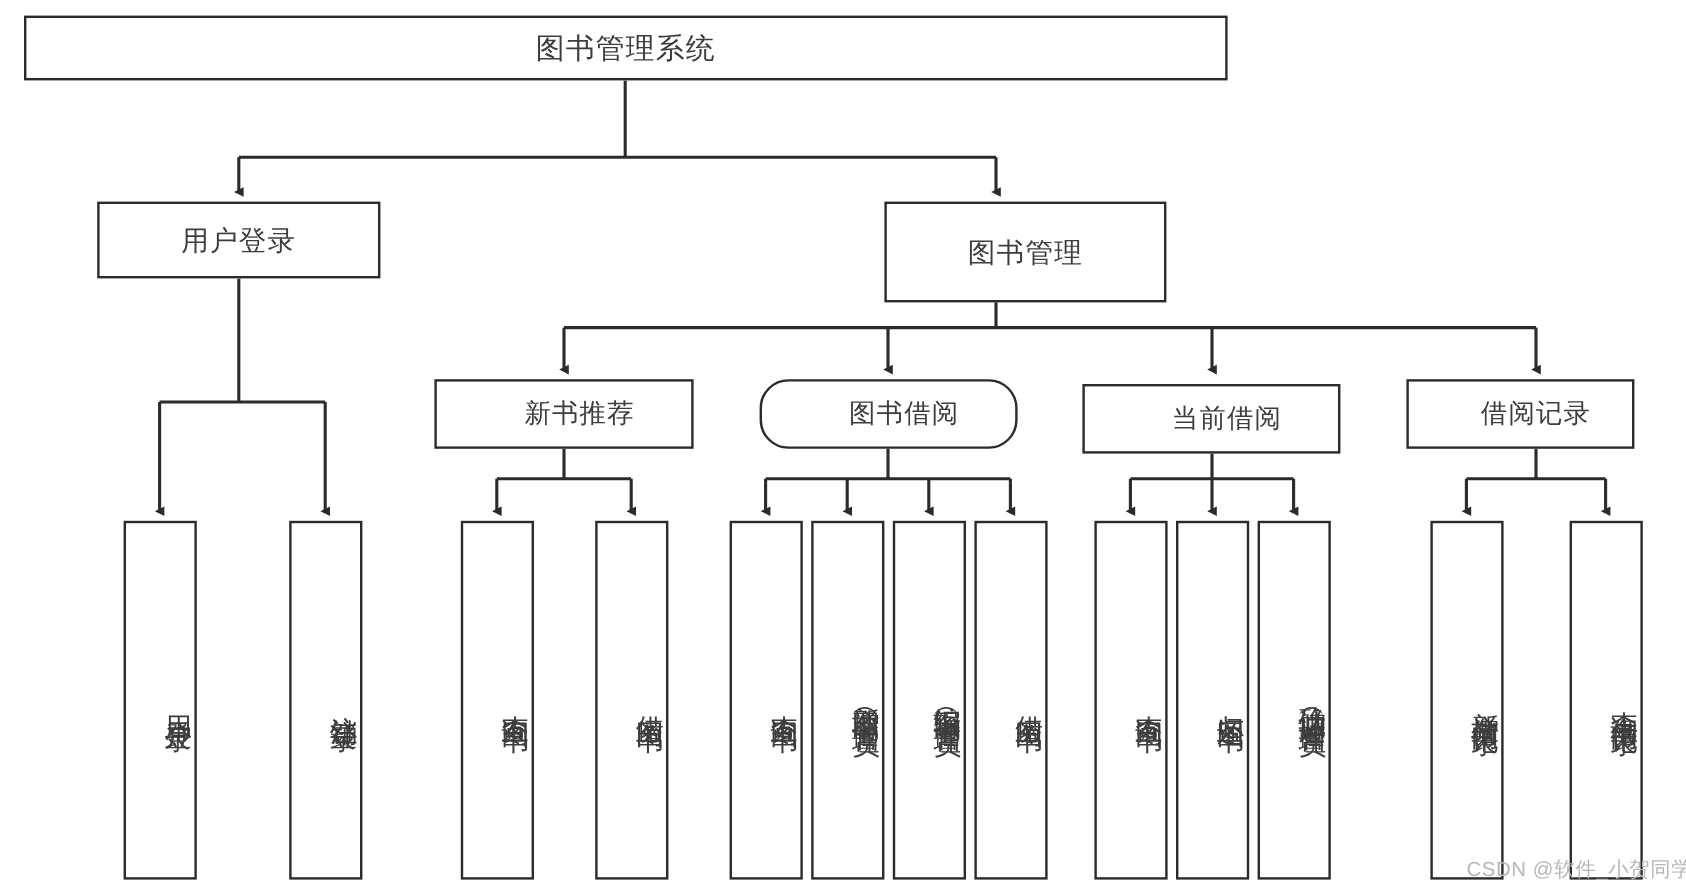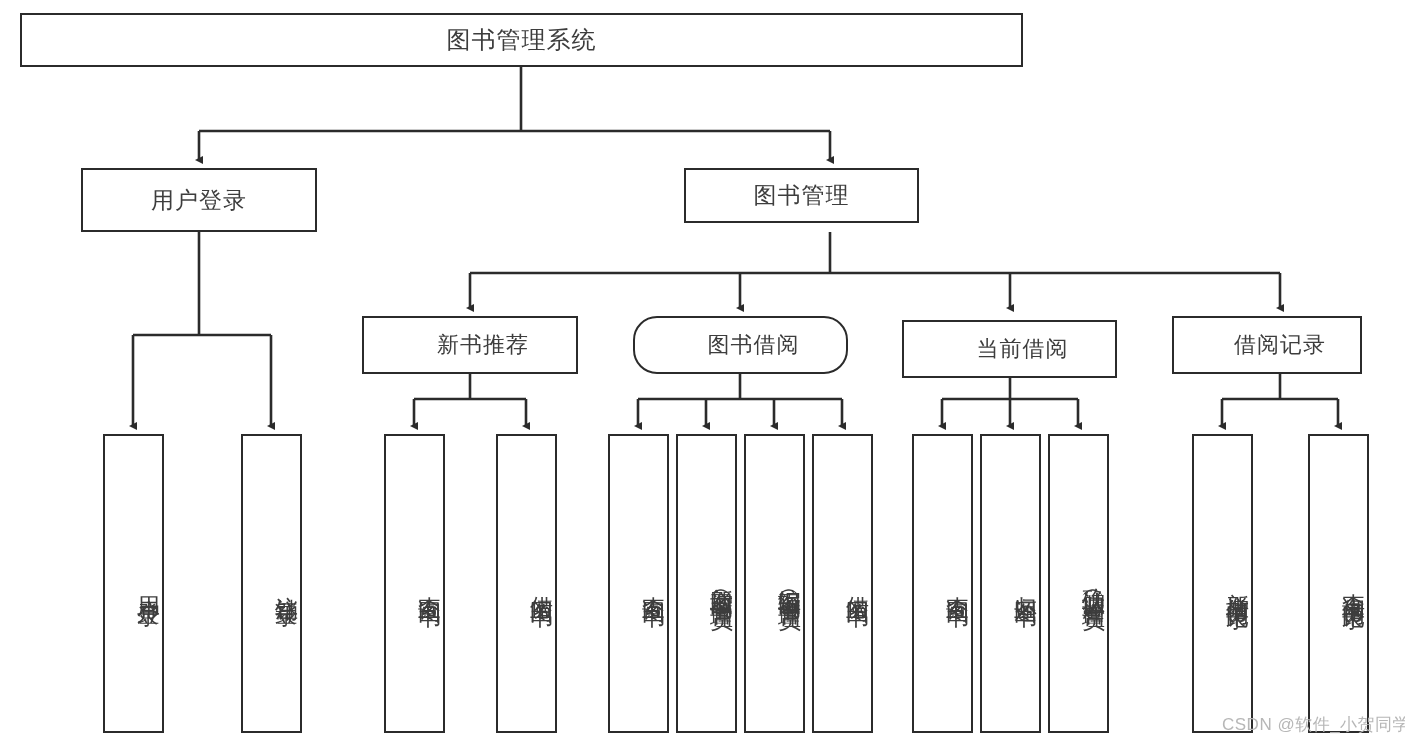--- a/index.html
+++ b/index.html
@@ -125,21 +125,21 @@
       <path d="M1280,374 L1280,399"></path>
       <path d="M1222,399 L1338,399"></path>
       <path d="M1222,399 L1222,426" marker-end="url(#arrow)"></path>
       <path d="M1338,399 L1338,426" marker-end="url(#arrow)"></path>
     </g>
   </svg>
 
   <div class="node level-0" style="left:20px; top:13px; width:1003px; height:54px;">图书管理系统</div>
 
   <div class="node level-1" style="left:81px; top:168px; width:236px; height:64px;">用户登录</div>
-  <div class="node level-1" style="left:684px; top:168px; width:235px; height:55px;">图书管理</div>
+  <div class="node level-1" style="left:737px; top:168px; width:235px; height:84px;">图书管理</div>
 
   <div class="node level-2" style="left:362px; top:316px; width:216px; height:58px;">新书推荐</div>
   <div class="node level-2" style="left:633px; top:316px; width:215px; height:58px;border-radius:24px;">图书借阅</div>
   <div class="node level-2" style="left:902px; top:320px; width:215px; height:58px;">当前借阅</div>
   <div class="node level-2" style="left:1172px; top:316px; width:190px; height:58px;">借阅记录</div>
 
   <div class="node leaf" style="left:103px; top:434px; width:61px; height:299px;">
     <span class="vtext">用户登录</span>
   </div>
   <div class="node leaf" style="left:241px; top:434px; width:61px; height:299px;">

